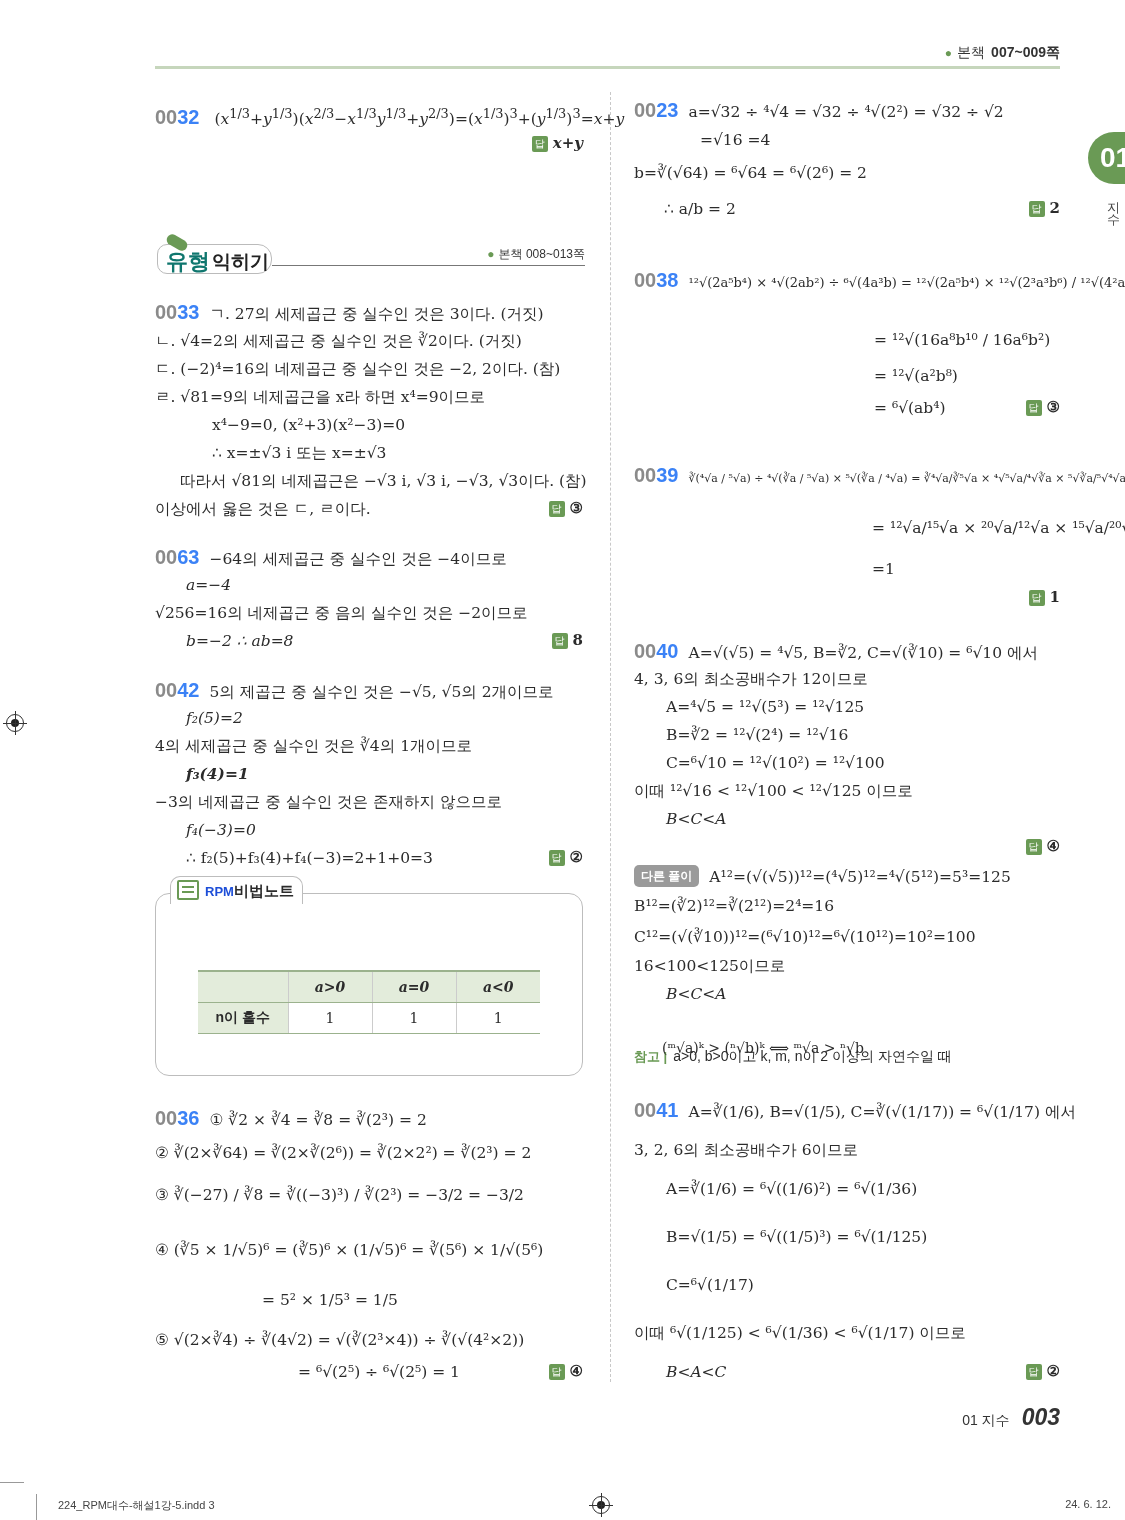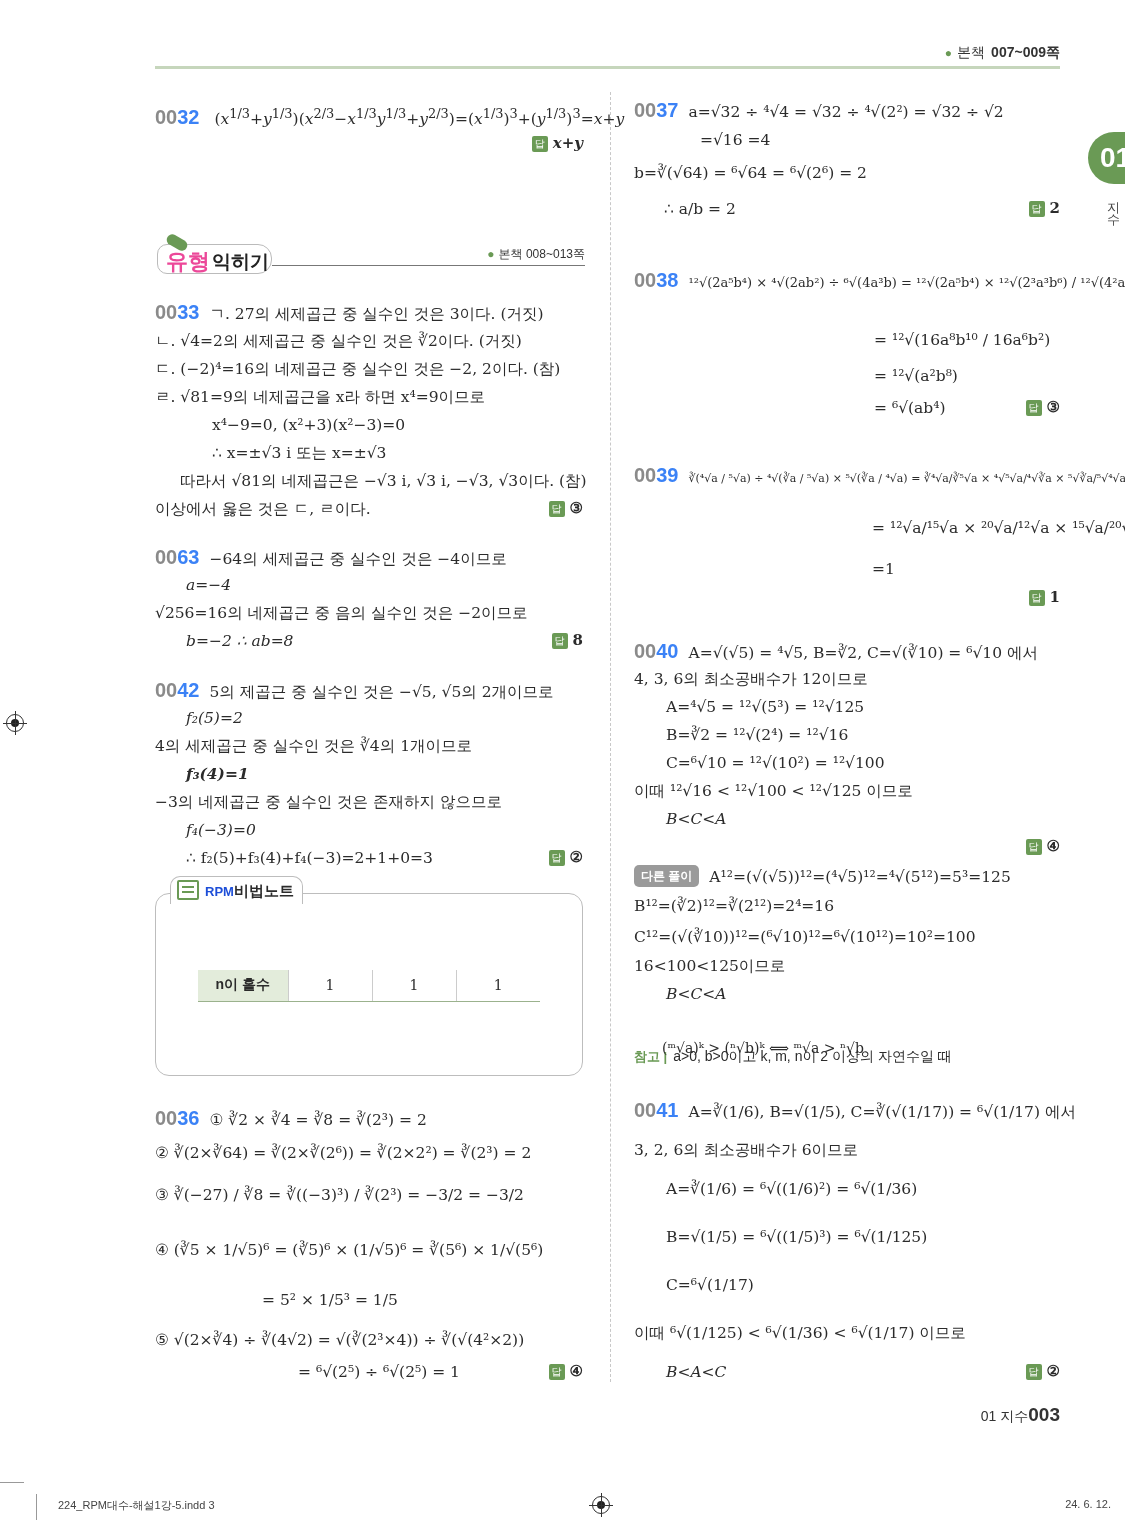--- a/index.html
+++ b/index.html
@@ -25,21 +25,21 @@
   .m { font-style: italic; }
 
   .ans { position: absolute; font-size: 15px; white-space: nowrap; }
   .ans-badge { display: inline-block; width: 16px; height: 16px; background: #6a9a55; color: #fff; font-family: "Liberation Sans", sans-serif; font-size: 10px; text-align: center; line-height: 16px; border-radius: 2px; margin-right: 5px; vertical-align: 1px; }
   .ans-val { font-weight: bold; }
 
   
   .sec-hdr { position: absolute; top: 238px; left: 157px; width: 428px; height: 40px; }
   .sec-tab { position: absolute; left: 0; top: 6px; width: 115px; height: 30px; border: 1px solid #bbb; border-radius: 10px 14px 14px 10px; background: #fff; }
   .sec-tab .pin { position: absolute; left: 8px; top: -8px; width: 22px; height: 11px; background: #6a9a55; border-radius: 6px; transform: rotate(30deg); }
-  .sec-tab .t1 { position: absolute; left: 8px; top: 2px; font-family: "Liberation Sans", sans-serif; font-size: 22px; font-weight: bold; color: #ec4899; }
+  .sec-tab .t1 { position: absolute; left: 8px; top: 2px; font-family: "Liberation Sans", sans-serif; font-size: 22px; font-weight: bold; color: #0f766e; }
   .sec-tab .t2 { position: absolute; left: 54px; top: 4px; font-family: "Liberation Sans", sans-serif; font-size: 19px; font-weight: bold; color: #222; }
   .sec-line { position: absolute; left: 115px; top: 27px; width: 313px; height: 1px; background: #777; }
   .sec-ref { position: absolute; right: 0; top: 8px; font-family: "Liberation Sans", sans-serif; font-size: 12px; color: #333; }
   .sec-ref .dot { color: #6a9a55; margin-right: 4px; }
 
   
   .note { position: absolute; left: 155px; top: 893px; width: 428px; height: 183px; border: 1px solid #bdbdbd; border-radius: 14px; }
   .note-tab { position: absolute; left: 14px; top: -18px; height: 28px; padding: 0 8px 0 34px; background: #fff; border: 1px solid #bdbdbd; border-bottom: none; border-radius: 10px 10px 0 0; font-family: "Liberation Sans", sans-serif; font-weight: bold; font-size: 15px; line-height: 28px; }
   .note-tab .rpm { color: #1d4ed8; font-size: 13px; margin-top: 19px; }
   .note-tab .icon { position: absolute; left: 6px; top: 3px; width: 22px; height: 20px; border: 2px solid #6a9a55; border-radius: 2px; }
@@ -51,21 +51,21 @@
   .note-table td.rh { background: #e3ecdb; font-family: "Liberation Sans", sans-serif; font-weight: bold; width: 90px; border-left: none; }
   .note-table th.corner { background: #e3ecdb; width: 90px; border-left: none; }
   .note-table td.c, .note-table th.c { width: 84px; }
   .note-table tr:first-child th { border-top: 2px solid #9bb28d; }
 
   .alt-badge { display: inline-block; padding: 1px 7px; background: #9a9a9a; color: #fff; border-radius: 5px; font-family: "Liberation Sans", sans-serif; font-size: 12px; font-weight: bold; margin-right: 10px; vertical-align: 2px; }
   .ref-label { font-family: "Liberation Sans", sans-serif; color: #6a9a55; font-weight: bold; font-size: 13px; margin-right: 6px; }
   .sans-txt { font-family: "Liberation Sans", sans-serif; font-size: 14px; }
 
   .footer-pg { position: absolute; top: 1404px; right: 65px; font-family: "Liberation Sans", sans-serif; font-size: 14px; color: #333; }
-  .footer-pg .num { font-size: 19px; font-weight: bold; margin-left: 0; }
+  .footer-pg .num { font-size: 23px; font-weight: bold; margin-left: 12px; font-style: italic; }
   .print-left { position: absolute; left: 0; top: 1482px; width: 24px; height: 1px; background: #999; }
   .print-vline { position: absolute; left: 36px; top: 1494px; width: 1px; height: 26px; background: #999; }
   .print-file { position: absolute; left: 58px; top: 1498px; font-family: "Liberation Sans", sans-serif; font-size: 11px; color: #444; }
   .print-date { position: absolute; right: 14px; top: 1498px; font-family: "Liberation Sans", sans-serif; font-size: 11px; color: #444; }
   .reg-mark { position: absolute; width: 18px; height: 18px; border: 1px solid #333; border-radius: 50%; }
   .reg-mark::before { content: ""; position: absolute; left: 4px; top: 4px; width: 8px; height: 8px; background: #222; border-radius: 50%; }
   .reg-mark::after { content: ""; position: absolute; left: 8px; top: -4px; width: 1px; height: 24px; background: #333; }
   .reg-h { position: absolute; left: -4px; top: 8px; width: 24px; height: 1px; background: #333; }
 </style>
 </head>
@@ -136,20 +136,26 @@
   <span class="ans-badge">답</span><span class="ans-val">②</span>
 </div>
 
 <div class="note">
   <div class="note-tab">
     <span class="icon"></span>
     <span class="rpm">RPM</span><span>비법노트</span>
   </div>
   <table class="note-table">
     <tbody>
+        <tr>
+      <th class="corner"></th>
+      <th class="c">a&gt;0</th>
+      <th class="c">a=0</th>
+      <th class="c">a&lt;0</th>
+    </tr>
     <tr>
       <td class="rh">n이 홀수</td>
       <td class="c">1</td>
       <td class="c">1</td>
       <td class="c">1</td>
     </tr>
   </tbody>
     </table>
 </div>
 
@@ -160,21 +166,21 @@
 <div class="line" style="left:155px; top:1185px;">③ ∛(−27) / ∛8 = ∛((−3)³) / ∛(2³) = −3/2 = −3/2</div>
 <div class="line" style="left:155px; top:1240px;">④ (∛5 × 1/√5)⁶ = (∛5)⁶ × (1/√5)⁶ = ∛(5⁶) × 1/√(5⁶)</div>
 <div class="line" style="left:262px; top:1290px;">= 5² × 1/5³ = 1/5</div>
 <div class="line" style="left:155px; top:1330px;">⑤ √(2×∛4) ÷ ∛(4√2) = √(∛(2³×4)) ÷ ∛(√(4²×2))</div>
 <div class="line" style="left:298px; top:1362px;">= ⁶√(2⁵) ÷ ⁶√(2⁵) = 1</div>
 <div class="ans" style="right:542px; top:1362px;">
   <span class="ans-badge">답</span><span class="ans-val">④</span>
 </div>
 
 <div class="line" style="left:634px; top:100px;">
-  <span class="qnum"><span>00</span><span class="g">37</span></span><span>a=√32 ÷ ⁴√4 = √32 ÷ ⁴√(2²) = √32 ÷ √2</span>
+  <span class="qnum"><span>00</span><span class="g">23</span></span><span>a=√32 ÷ ⁴√4 = √32 ÷ ⁴√(2²) = √32 ÷ √2</span>
 </div>
 <div class="line" style="left:700px; top:130px;">=√16 =4</div>
 <div class="line" style="left:634px; top:163px;">b=∛(√64) = ⁶√64 = ⁶√(2⁶) = 2</div>
 <div class="line" style="left:664px; top:199px;">∴ a/b = 2</div>
 <div class="ans" style="right:65px; top:199px;">
   <span class="ans-badge">답</span><span class="ans-val">2</span>
 </div>
 
 <div class="line" style="left:634px; top:270px;">
   <span class="qnum"><span>00</span><span class="g">38</span></span><span style="font-size:13px">¹²√(2a⁵b⁴) × ⁴√(2ab²) ÷ ⁶√(4a³b) = ¹²√(2a⁵b⁴) × ¹²√(2³a³b⁶) / ¹²√(4²a⁶b²)</span>

